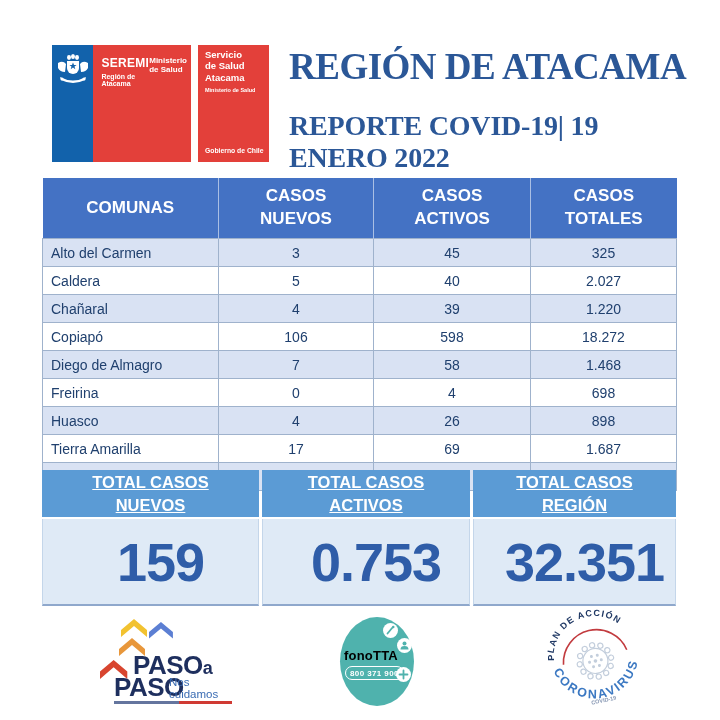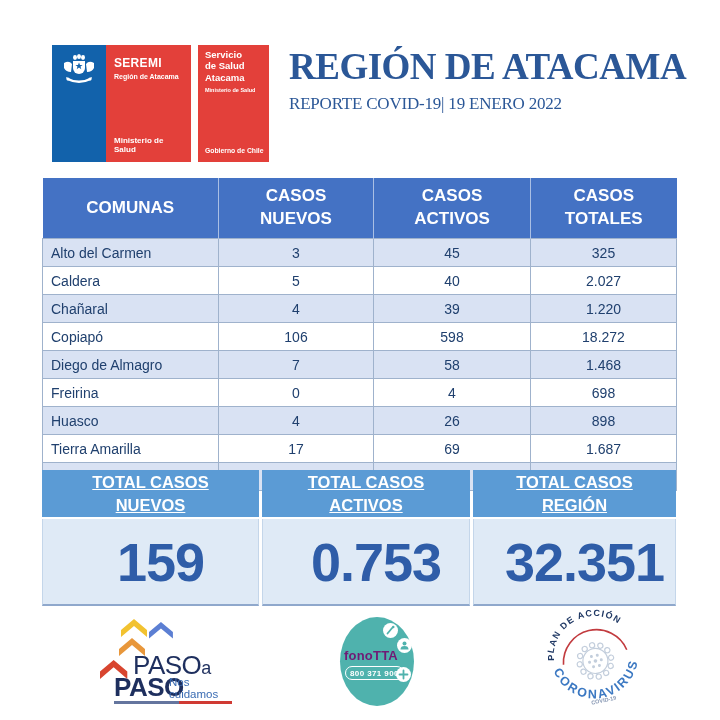--- a/index.html
+++ b/index.html
@@ -15,34 +15,34 @@
     --teal:#4FB2AD;
     --border-line:#9FB2CC;
   }
   html,body{margin:0;padding:0;background:#fff;}
   .page{position:relative;width:720px;height:720px;background:#fff;overflow:hidden;
         font-family:"Liberation Sans",sans-serif;}
 
   
   .logo-seremi{position:absolute;left:52px;top:45px;width:139px;height:117px;display:flex;}
   .logo-seremi .panel-blue{width:54px;background:var(--logo-blue);display:flex;justify-content:center;padding-top:8px;box-sizing:border-box;}
-  .logo-seremi .panel-red{flex:1;background:var(--logo-red);color:#fff;display:flex;flex-direction:column;justify-content:space-between;box-sizing:border-box;padding:11px 4px 8px 8px;}
+  .logo-seremi .panel-red{flex:1;background:var(--logo-red);color:#fff;display:flex;justify-content:space-between;box-sizing:border-box;padding:11px 4px 8px 8px;}
   .seremi-title{font-size:12px;font-weight:bold;letter-spacing:.3px;}
   .seremi-sub{font-size:7px;font-weight:bold;margin-top:3px;}
   .seremi-footer{font-size:8px;font-weight:bold;}
   .logo-servicio{position:absolute;left:198px;top:45px;width:71px;height:117px;background:var(--logo-red);color:#fff;
         display:flex;flex-direction:column;justify-content:space-between;box-sizing:border-box;padding:4px 4px 8px 7px;}
   .servicio-lines{font-size:9.5px;font-weight:bold;line-height:1.2;}
   .servicio-sub{font-size:5.5px;font-weight:bold;margin-top:4px;}
   .servicio-footer{font-size:6.8px;font-weight:bold;}
 
   
   .title-block{position:absolute;left:289px;top:47px;width:404px;color:var(--title-text);}
   .main-title{font-family:"Liberation Serif",serif;font-weight:bold;font-size:37px;line-height:1.1;letter-spacing:-.5px;}
-  .subtitle{font-family:"Liberation Serif",serif;font-weight:normal;font-size:17px;margin-top:6px;letter-spacing:-.2px;}
+  .subtitle{font-family:"Liberation Serif",serif;font-weight:bold;font-size:28px;margin-top:22px;letter-spacing:-.2px;}
 
   
   .comunas-table{position:absolute;left:42px;top:178px;width:634px;border-collapse:collapse;table-layout:fixed;}
   .comunas-table col:nth-child(1){width:176px;}
   .comunas-table col:nth-child(2){width:155px;}
   .comunas-table col:nth-child(3){width:157px;}
   .comunas-table col:nth-child(4){width:146px;}
   .comunas-table th{background:var(--table-header-bg);color:#fff;font-weight:bold;font-size:17px;height:58px;
         text-align:center;vertical-align:middle;white-space:pre-line;line-height:1.35;
         border-left:1px solid rgba(255,255,255,.55);}
@@ -62,30 +62,30 @@
   .tot-value{background:var(--totals-value-bg);color:var(--value-text);font-weight:bold;font-size:54px;
         display:flex;align-items:center;justify-content:center;letter-spacing:-1px;
         border-bottom:2px solid #8FA8CC;border-left:1px solid #C4D6EA;border-right:1px solid #C4D6EA;box-sizing:border-box;padding-left:20px;}
   .totals-header > :nth-child(1),.totals-values > :nth-child(1){flex:0 0 217px;}
   .totals-header > :nth-child(2),.totals-values > :nth-child(2){flex:0 0 208px;}
   .totals-header > :nth-child(3),.totals-values > :nth-child(3){flex:1;}
 
   
   .paso-logo{position:absolute;left:93px;top:610px;width:150px;height:100px;}
   .paso-chevrons{position:absolute;left:0;top:0;}
-  .paso-line1{position:absolute;left:40px;top:40px;font-size:26px;font-weight:normal;color:#1E2F5E;letter-spacing:-.5px;}
+  .paso-line1{position:absolute;left:40px;top:40px;font-size:26px;font-weight:bold;color:#1E2F5E;letter-spacing:-.5px;}
   .paso-line1 .conn{font-size:18px;}
   .paso-line2{position:absolute;left:21px;top:62px;font-size:26px;font-weight:bold;color:#1E2F5E;letter-spacing:-.5px;}
   .paso-tagline{position:absolute;left:76px;top:66px;font-size:11.5px;font-weight:normal;color:#3A6CB3;line-height:1.05;}
   .paso-underline{position:absolute;left:21px;top:91px;width:118px;height:2.5px;
         background:linear-gradient(to right,#64759E 0 55%,#D03A33 55% 100%);}
 
   
   .fono-logo{position:absolute;left:340px;top:617px;width:74px;height:89px;background:var(--teal);border-radius:50%;}
-  .fono-name{position:absolute;left:0;width:62px;top:31px;text-align:center;color:#701a75;font-weight:bold;font-size:13px;letter-spacing:.2px;}
+  .fono-name{position:absolute;left:0;width:62px;top:31px;text-align:center;color:#000000;font-weight:bold;font-size:13px;letter-spacing:.2px;}
   .fono-phone{position:absolute;left:5px;top:49px;background:var(--teal);border:1.5px solid #fff;border-radius:7px;
         font-size:8px;font-weight:bold;color:#fff;padding:1.5px 4px;letter-spacing:.4px;white-space:nowrap;}
   .fono-bubble{position:absolute;width:15px;height:15px;border-radius:50%;background:#fff;
         display:flex;align-items:center;justify-content:center;}
   .fono-bubble svg{display:block;}
   .fono-b1{right:16px;top:6px;}
   .fono-b2{right:2px;top:21px;}
   .fono-b3{right:3px;top:50px;}
 
   

